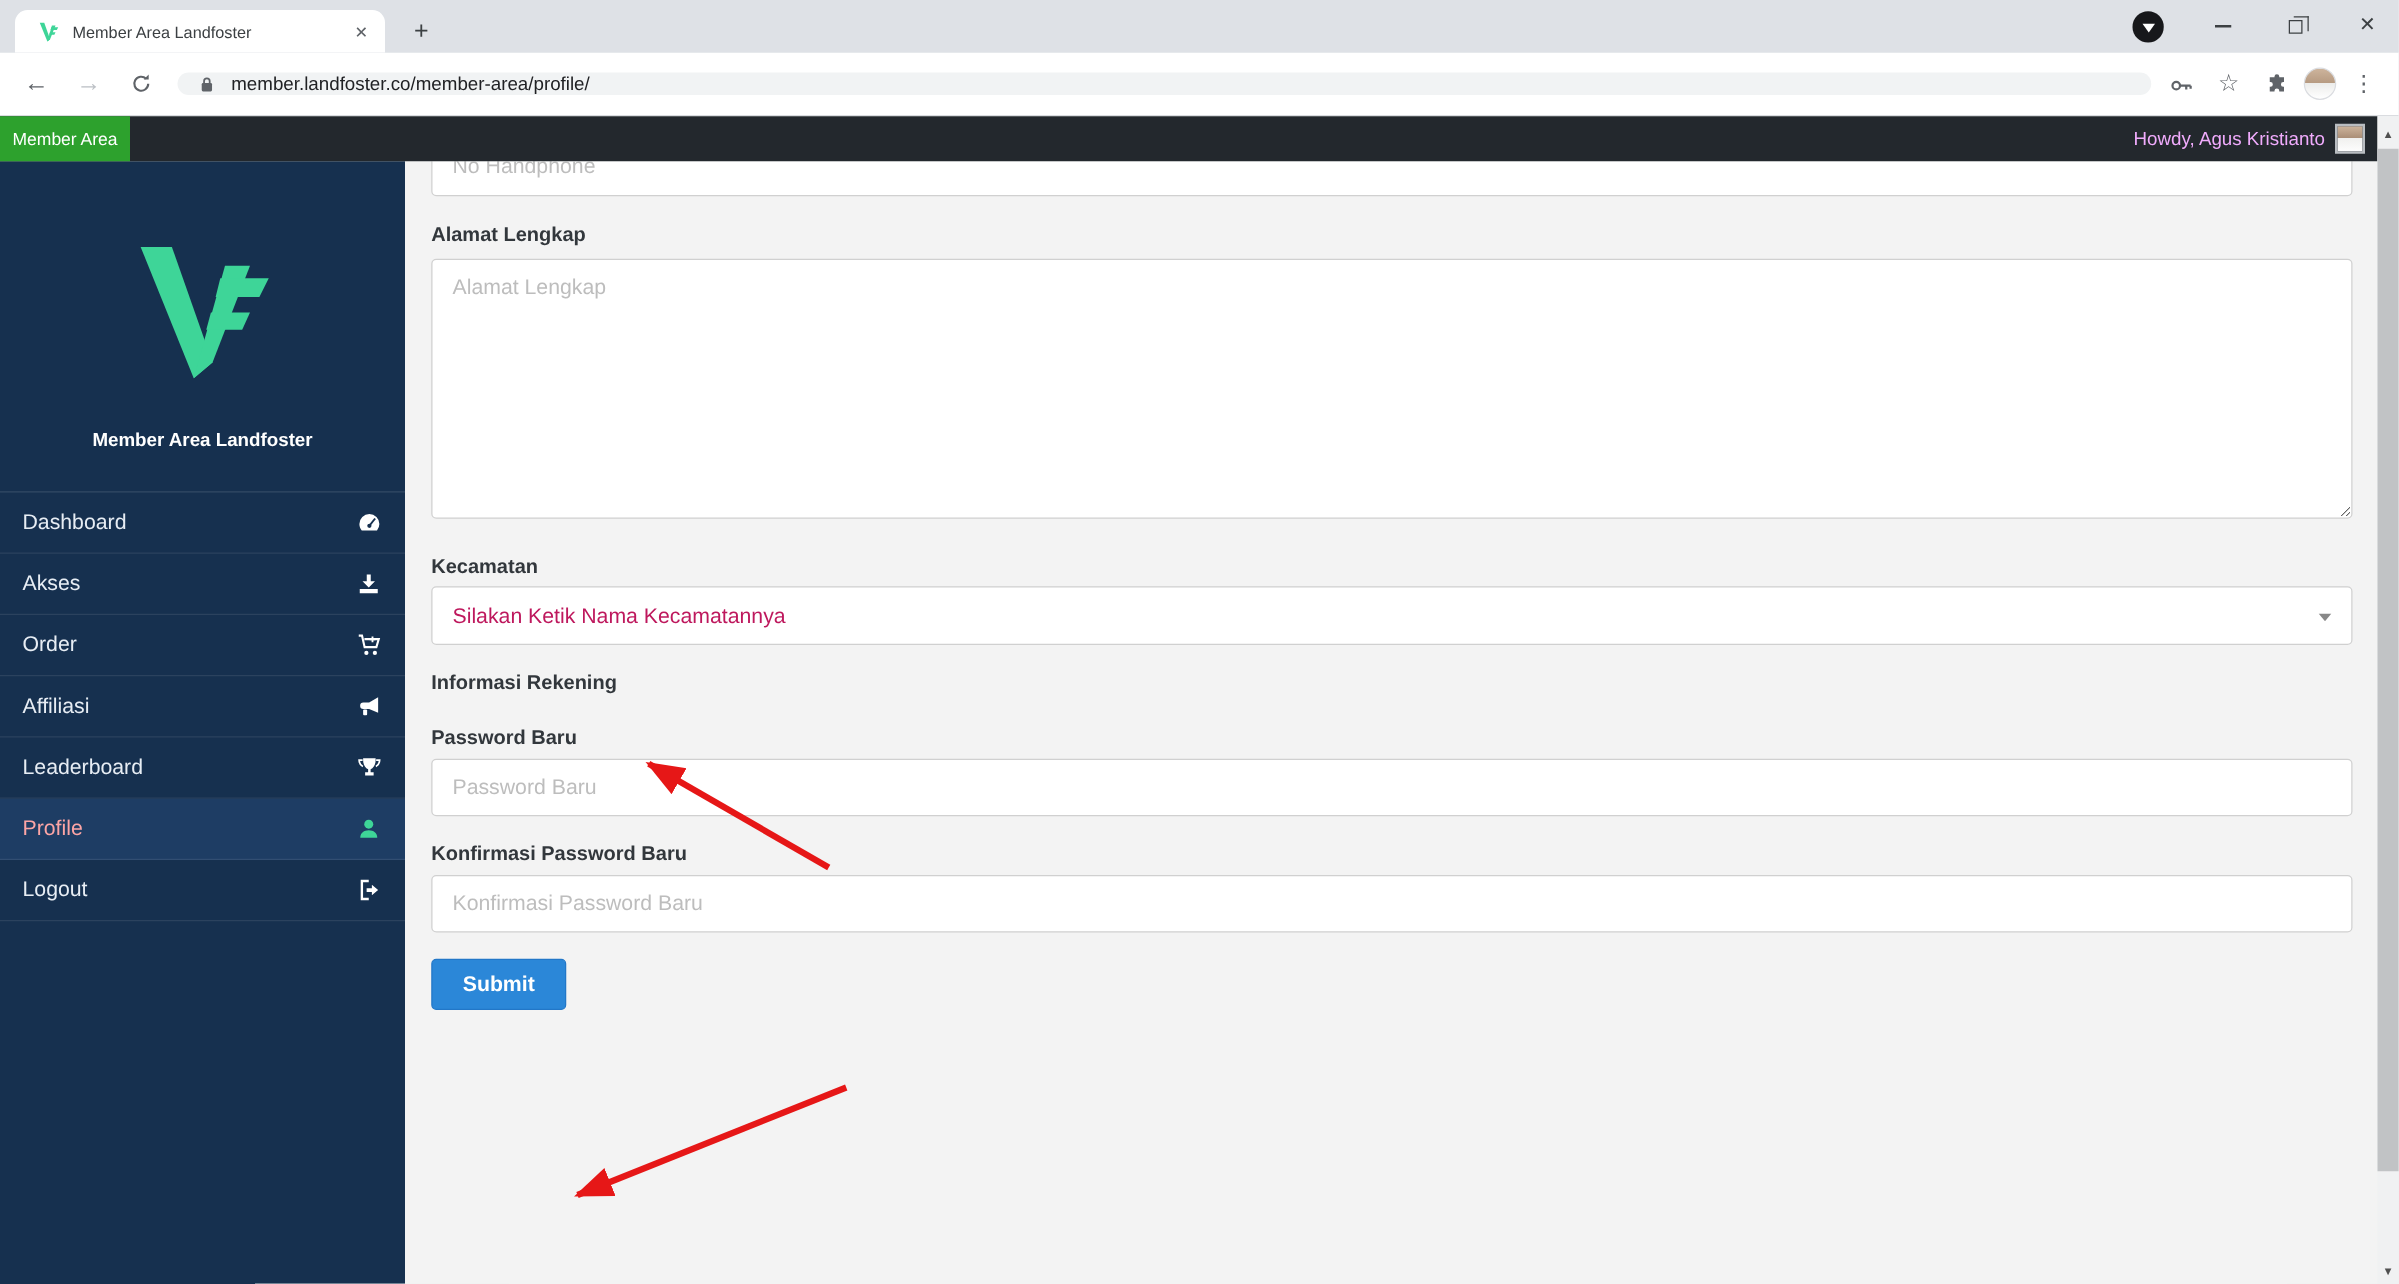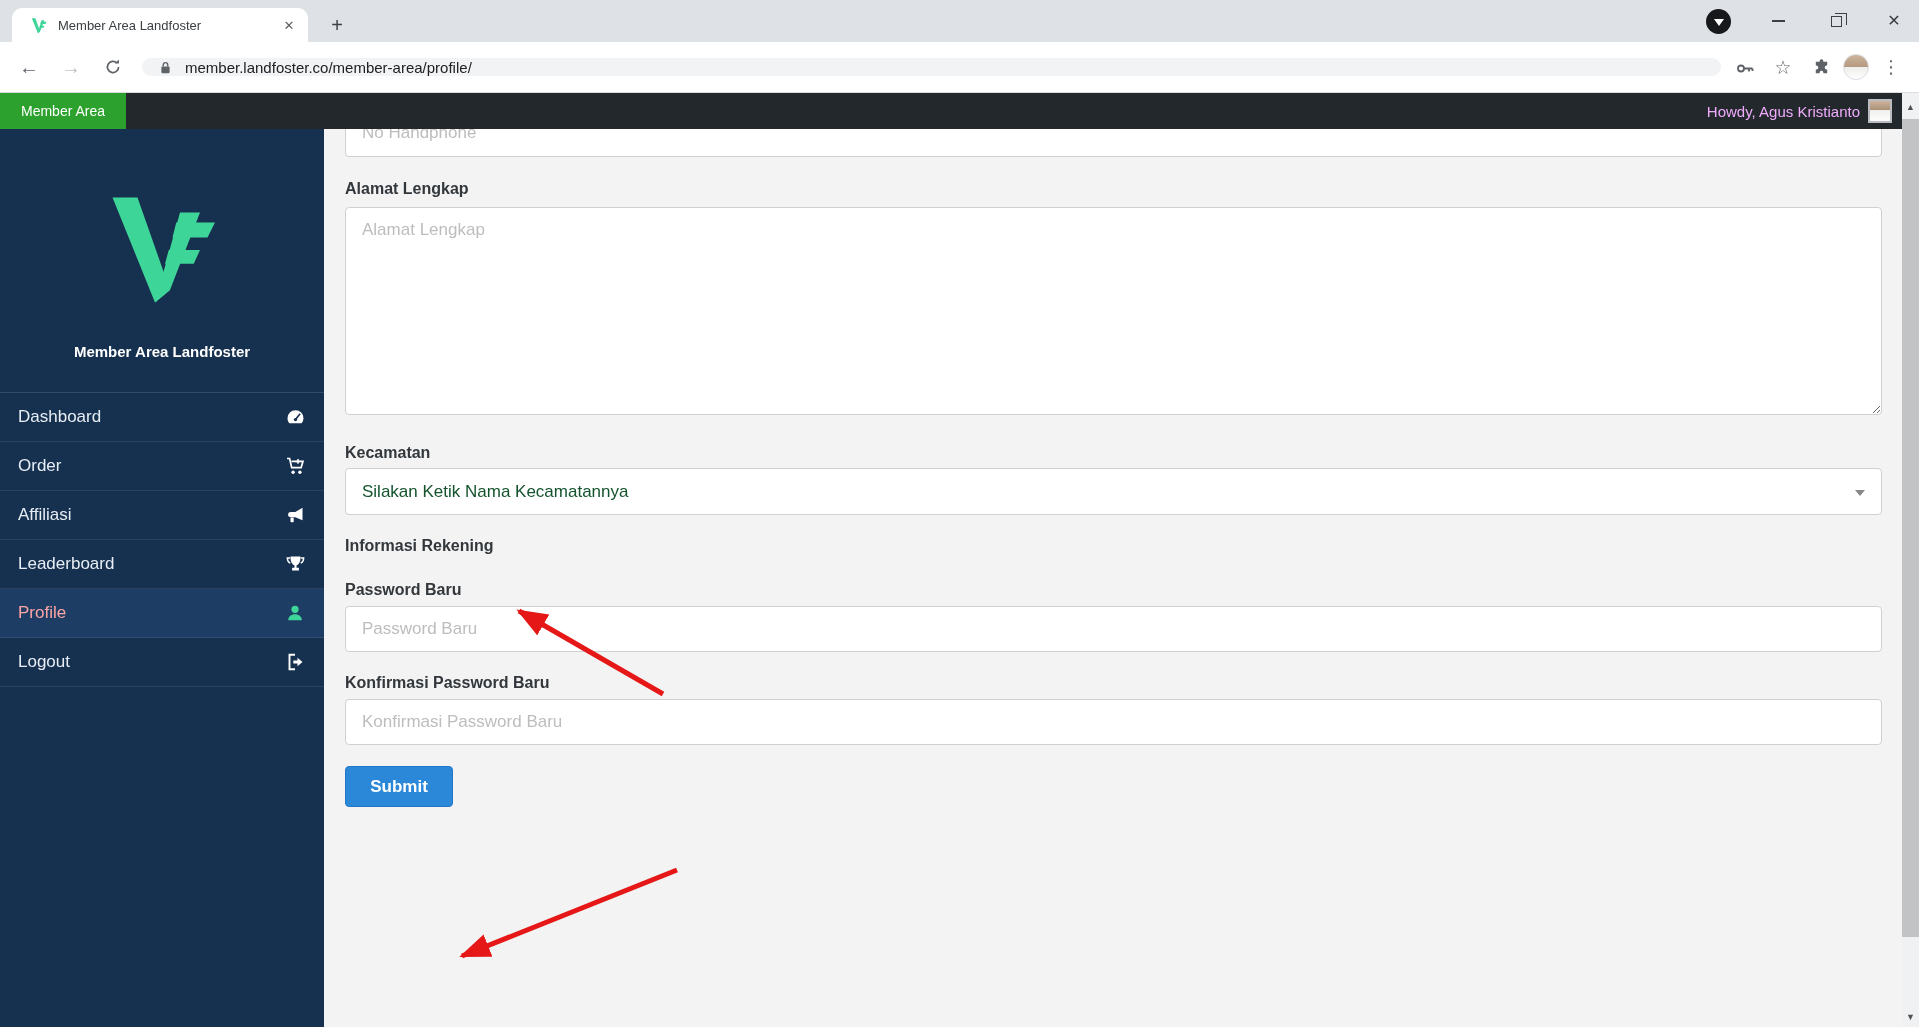--- a/index.html
+++ b/index.html
@@ -38,21 +38,21 @@
   .tool-icon { width:32px; height:32px; display:flex; align-items:center; justify-content:center; cursor:pointer; color:#5f6368; font-size:19px; }
   .avatar-chip { width:26px; height:26px; border-radius:50%; overflow:hidden; cursor:pointer;
                  background:linear-gradient(180deg,#cdb49c 0%,#b69a81 48%,#ececea 48%,#ffffff 100%); border:1px solid #dadce0; }
   .kebab { font-size:18px; color:#5f6368; letter-spacing:0; }
 
   
   .page { position:relative; height:934px; background:#f3f3f3; }
   .adminbar { position:absolute; left:0; top:0; right:17px; height:36px; background:#23282d; display:flex;
               align-items:center; justify-content:space-between; z-index:6; }
   .admin-label { height:36px; background:#2da12d; color:#fff; font-size:14px; display:flex; align-items:center;
-                 padding:0 21px; cursor:pointer; }
+                 padding:0 10px; cursor:pointer; }
   .admin-right { display:flex; align-items:center; gap:8px; padding-right:10px; cursor:pointer; }
   .admin-greeting { color:#f0abfc; font-size:15px; }
   .admin-avatar { width:24px; height:24px; border:2px solid #b9bdc1;
                   background:linear-gradient(180deg,#cdb49c 0%,#ab8f77 46%,#f0f0ee 46%,#fdfdfd 100%); }
 
   .main { position:absolute; left:0; top:36px; bottom:0; right:17px; display:flex; }
 
   
   .sidebar { width:324px; flex:none; background:#16304f; color:#e7edf4; overflow:hidden; }
   .logo-wrap { padding-top:56px; text-align:center; }
@@ -68,21 +68,21 @@
   .fgroup label { display:block; font-size:16px; font-weight:700; color:#32373c; line-height:20px; }
   .tb, .ta, .sel2 { width:100%; background:#fff; border:1px solid #d0d0d0; border-radius:4px;
                     font-family:"Liberation Sans", sans-serif; font-size:17px; color:#444; }
   .tb { height:46px; padding:0 16px; }
   .ta { height:208px; padding:12px 16px; resize:both; }
   .tb::placeholder, .ta::placeholder { color:#bdbdbd; opacity:1; }
   .tb-cut { margin-top:-20px; height:48px; display:block; }
   .g-alamat { margin-top:22px; } .g-alamat .ta { margin-top:8px; }
   .g-kec { margin-top:24px; }
   .sel2 { margin-top:5px; height:47px; display:flex; align-items:center; padding:0 16px; position:relative; cursor:pointer; }
-  .sel2 .ph { color:#14532d; }
+  .sel2 .ph { color:#be185d; }
   .sel2 .caret { position:absolute; right:16px; top:21px; width:0; height:0;
                  border-left:5px solid transparent; border-right:5px solid transparent; border-top:6px solid #888; }
   .g-rek { margin-top:21px; } .g-rek .ta { margin-top:5px; }
   .g-pw { margin-top:24px; } .g-pw .tb { margin-top:6px; }
   .g-kpw { margin-top:21px; } .g-kpw .tb { margin-top:6px; }
   .submit-btn { margin-top:21px; width:108px; height:41px; background:#2b87d8; color:#ffffff; border:1px solid #2277c8;
                 border-radius:4px; font-family:"Liberation Sans", sans-serif; font-size:17px; font-weight:700; cursor:pointer; }
   .arrow-overlay { position:absolute; inset:0; pointer-events:none; z-index:5; }
 
   
@@ -187,20 +187,29 @@
             <span>Dashboard</span>
             <span class="nav-ic">
               <svg width="21" height="20" viewBox="0 0 20 20">
                 <path d="M10 3.2a8 8 0 0 0-8 8c0 2 .7 3.7 1.9 5.1h12.2A8 8 0 0 0 18 11.2a8 8 0 0 0-8-8z" fill="#fff"></path>
                 <path d="M10 12.6 L14.6 6.8" stroke="#16304f" stroke-width="1.6"></path>
                 <circle cx="10" cy="12.6" r="1.7" fill="#16304f"></circle>
               </svg>
             </span>
           </div>
           <div class="nav-item">
+            <span>Akses</span>
+            <span class="nav-ic">
+              <svg width="20" height="20" viewBox="0 0 20 20">
+                <path d="M8.4 2.5h3.2v5.5h3.4L10 13 5 8h3.4z" fill="#fff"></path>
+                <path d="M2.8 14.2h14.4v3.3H2.8z" fill="#fff"></path>
+              </svg>
+            </span>
+          </div>
+          <div class="nav-item">
             <span>Order</span>
             <span class="nav-ic">
               <svg width="21" height="20" viewBox="0 0 20 20">
                 <path d="M1.5 2.5h2.6l2.1 9.2h9.4l1.9-6.4H6" stroke="#fff" stroke-width="1.7" fill="none"></path>
                 <circle cx="7.6" cy="16.3" r="1.7" fill="#fff"></circle>
                 <circle cx="14.4" cy="16.3" r="1.7" fill="#fff"></circle>
                 <path d="M10.2 5.4h4.6M12.5 3.1v4.6" stroke="#fff" stroke-width="1.5"></path>
               </svg>
             </span>
           </div>

